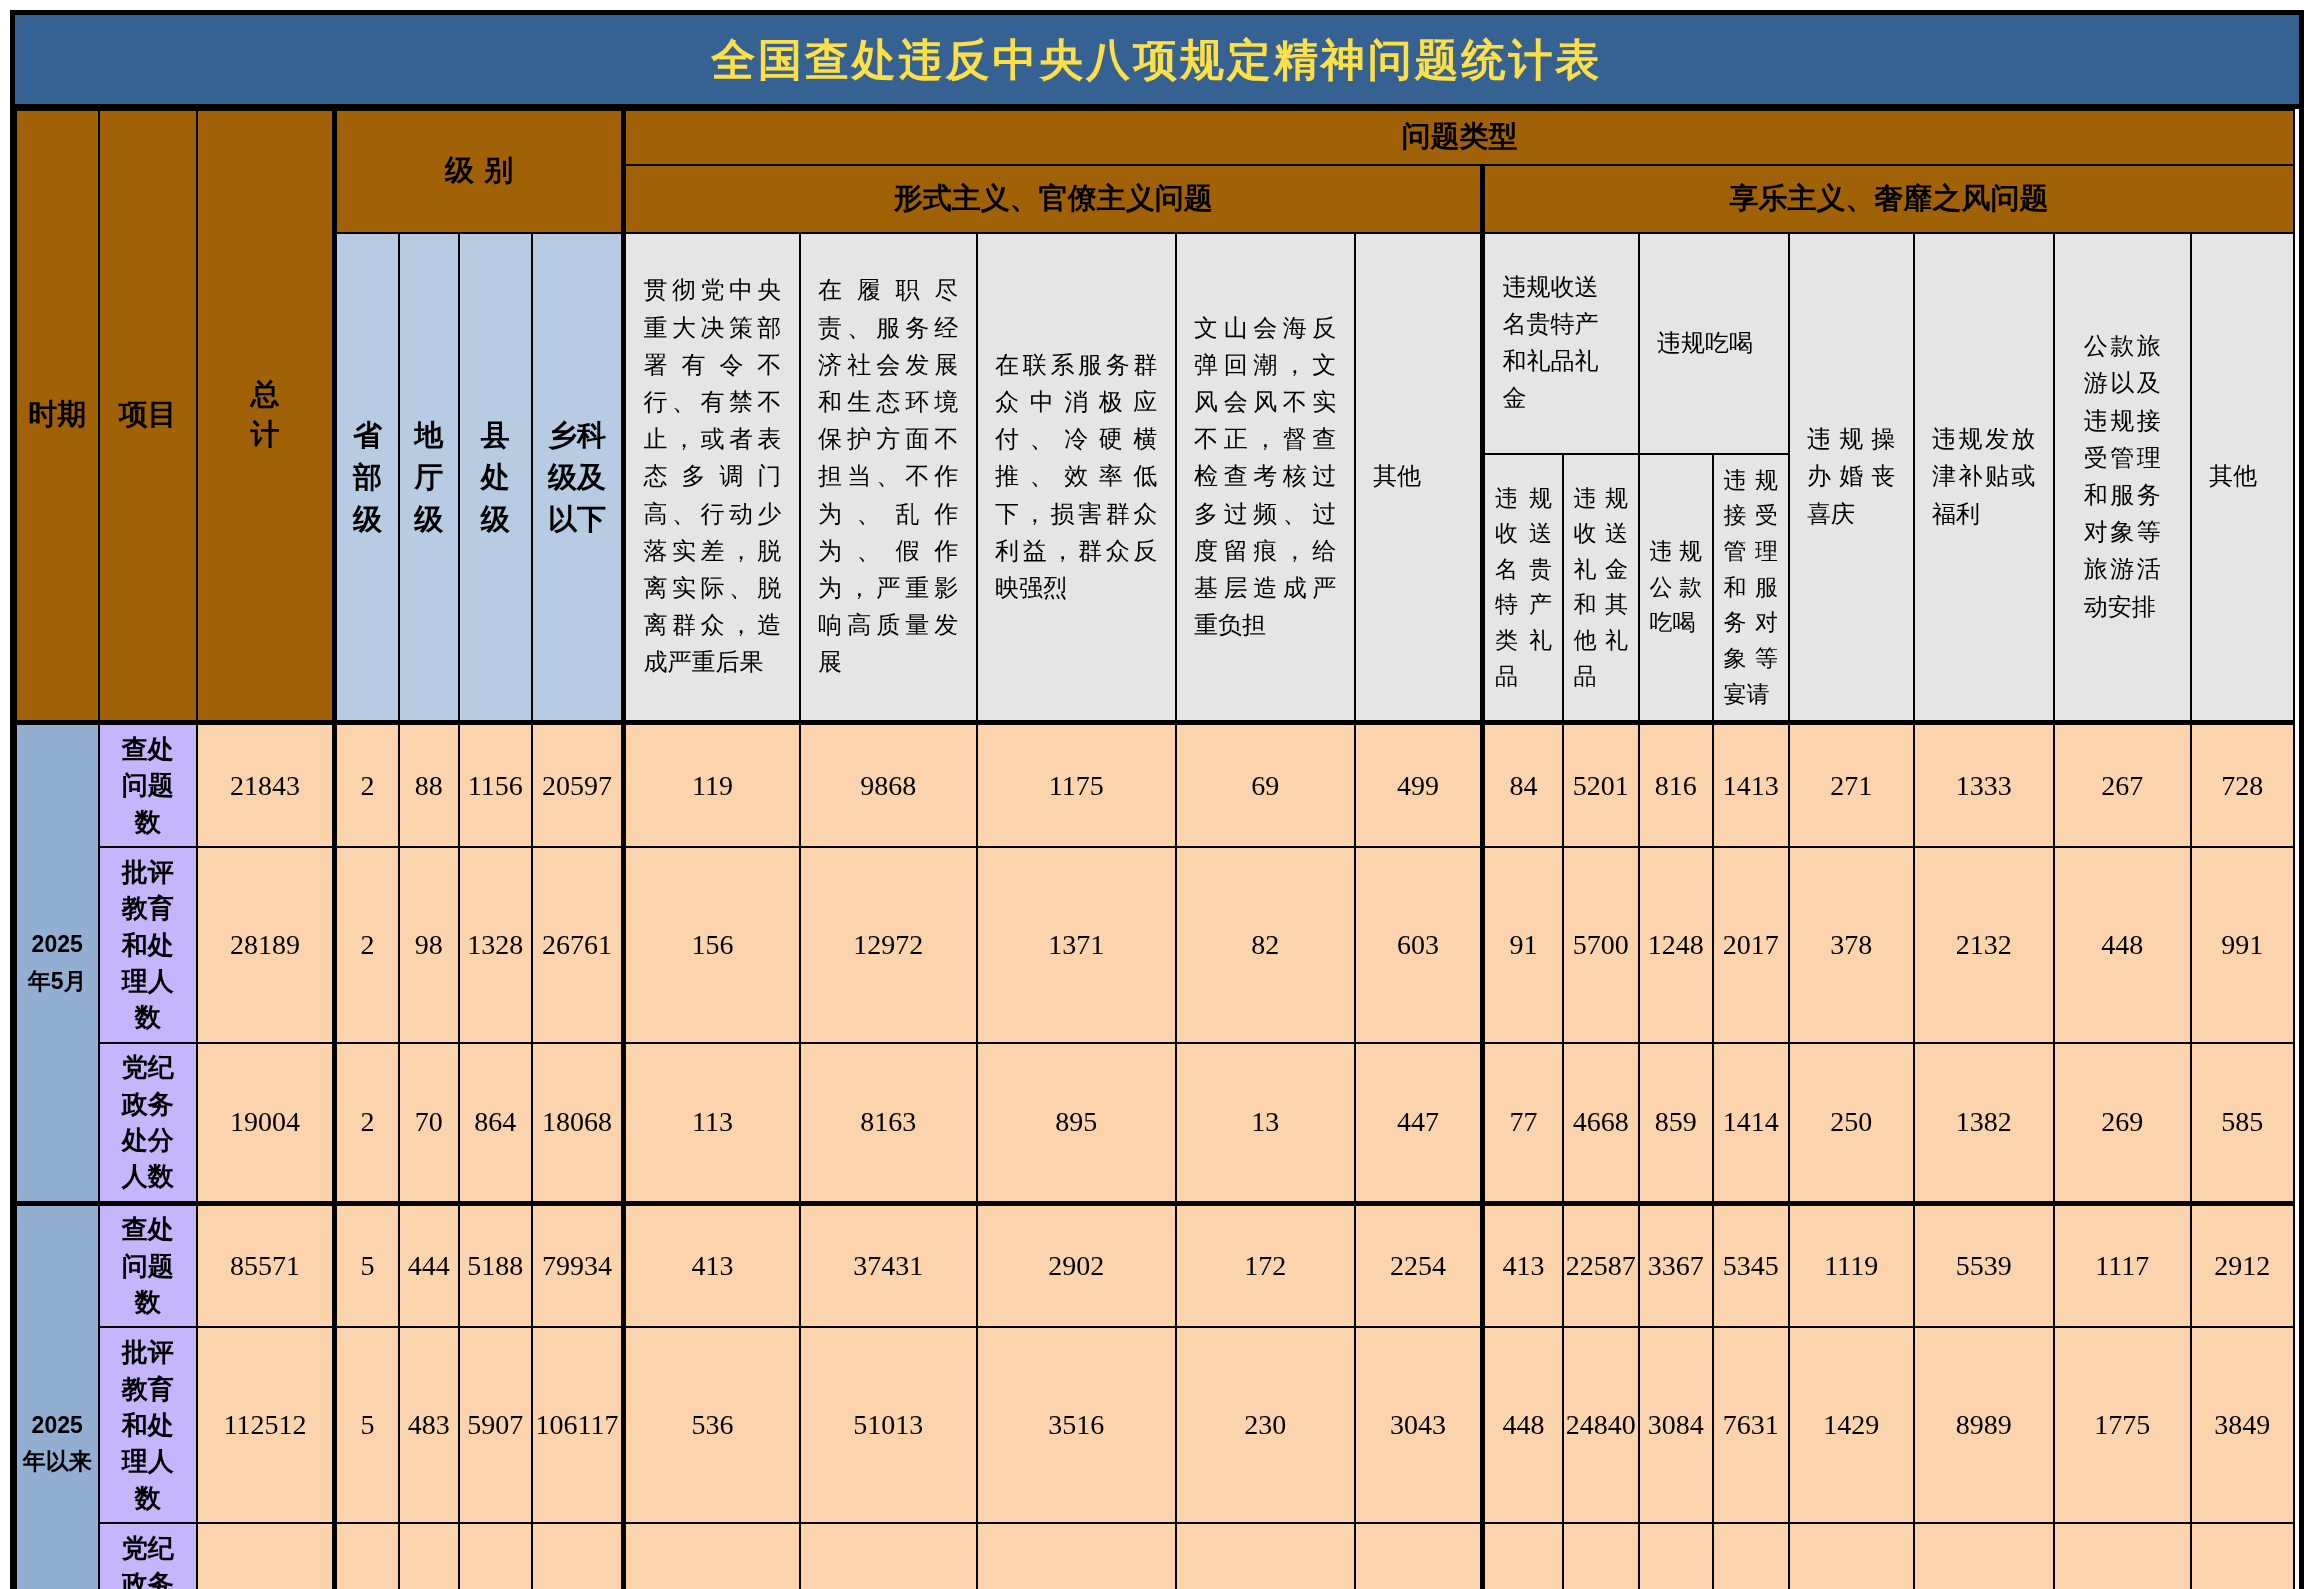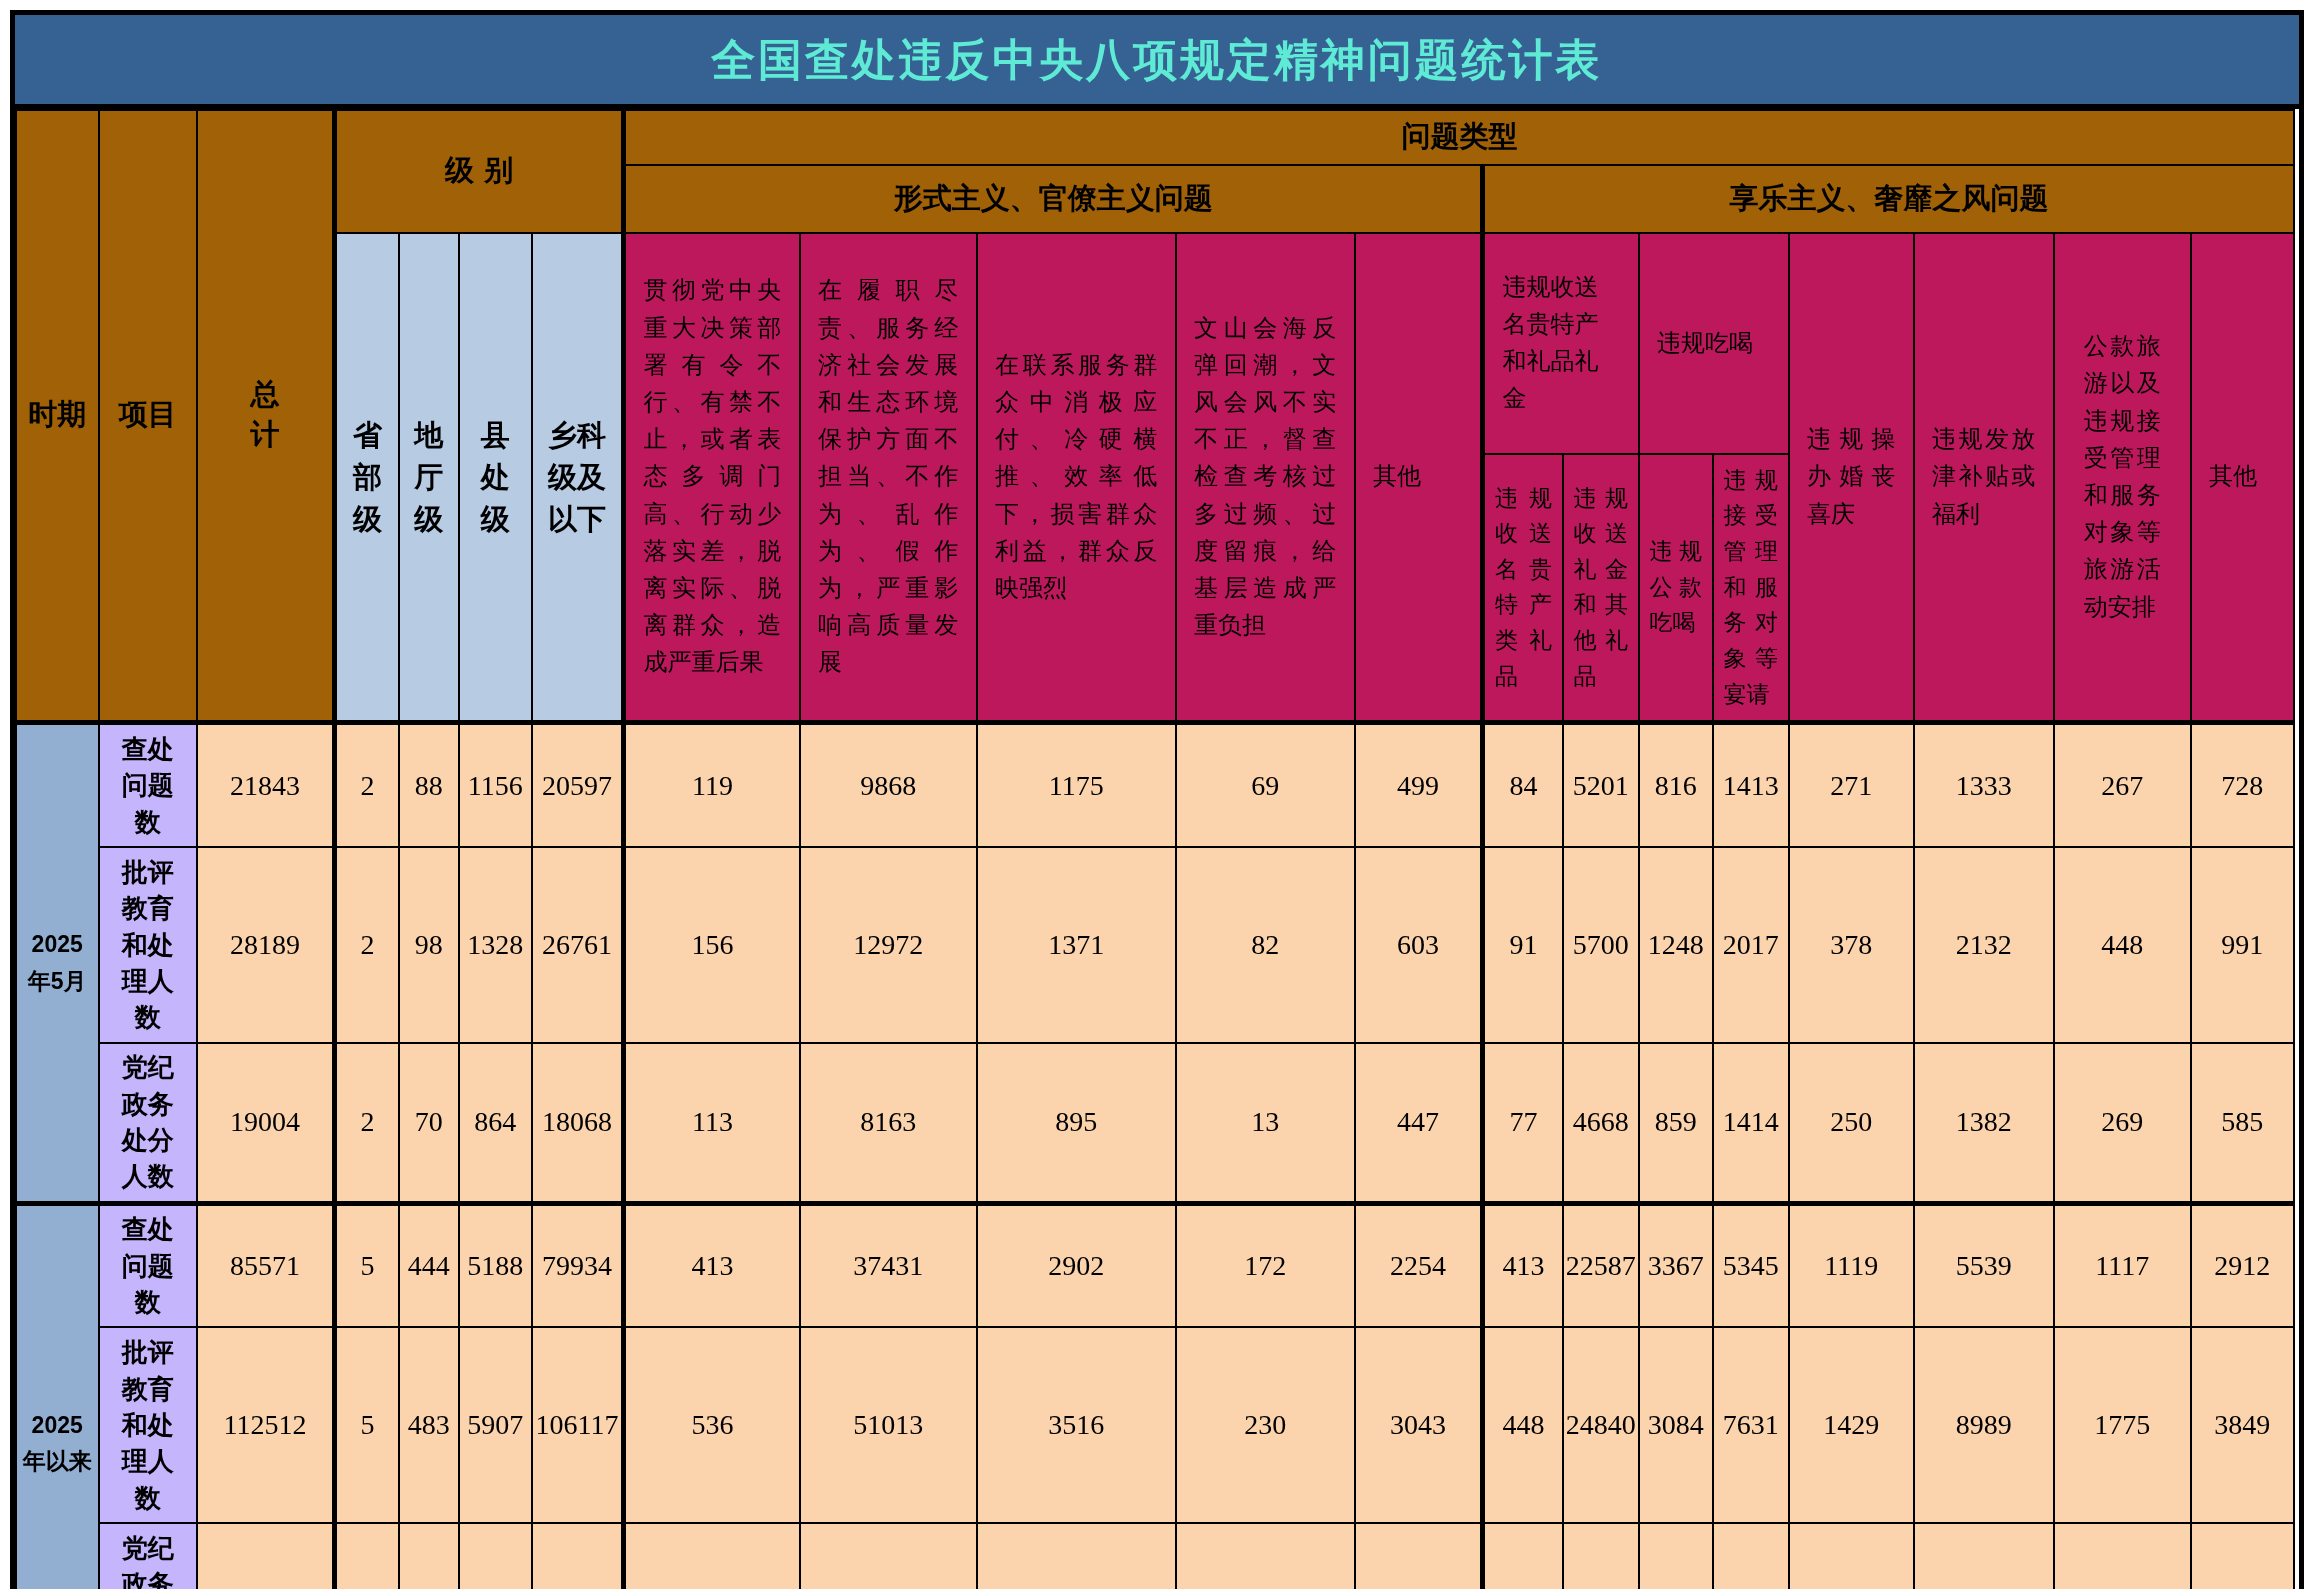--- a/index.html
+++ b/index.html
@@ -1,26 +1,26 @@
 <!DOCTYPE html>
 <html><head>
 <meta charset="utf-8">
 <style>
   html,body { margin:0; padding:0; background:#fff; }
   body { width:2310px; height:1589px; position:relative; font-family:"Liberation Sans",sans-serif; color:#000; }
   .frame { position:absolute; left:9.7px; top:9.7px; width:2284px; border:5.8px solid #000; background:#fff; }
-  .title-bar { background:#366193; color:#5eead4; font-size:44px; font-weight:bold; text-align:center;
+  .title-bar { background:#366193; color:#fde047; font-size:44px; font-weight:bold; text-align:center;
                height:89px; line-height:89px; border-bottom:5.8px solid #000; letter-spacing:2.9px; }
   table { border-collapse:collapse; width:2279px; table-layout:fixed; }
   td { border:2.9px solid #000; vertical-align:middle; text-align:center; overflow:hidden; padding:0; }
   
   .hdr   { background:#a16207; font-weight:bold; font-size:29px; }
   .sp    { letter-spacing:.35em; text-indent:.35em; }
   .lvl   { background:#B7CBE3; font-weight:bold; font-size:29px; line-height:1.45; padding:5.8px 9.7px; }
-  .subtxt{ background:#be185d; font-family:"Liberation Serif",serif; font-size:24px; line-height:1.55;
+  .subtxt{ background:#e5e5e5; font-family:"Liberation Serif",serif; font-size:24px; line-height:1.55;
            text-align:justify; text-justify:inter-character; padding:9.7px 17.4px; }
   .subtxt.center { text-align:left; }
   .narrow{ padding:7.7px 9.7px; font-size:23px; }
   
   .period{ background:#92AFD2; font-weight:bold; font-size:23px; line-height:1.6; padding:3.9px 5.8px; }
   .item  { background:#c4b5fd; font-weight:bold; font-size:26px; line-height:1.4; padding:5.8px 9.7px; }
   .num   { background:#FBD4AE; font-family:"Liberation Serif",serif; font-size:28px; }
   
   .blt { border-left-width:5.8px; }
   .btt { border-top-width:5.8px; }

